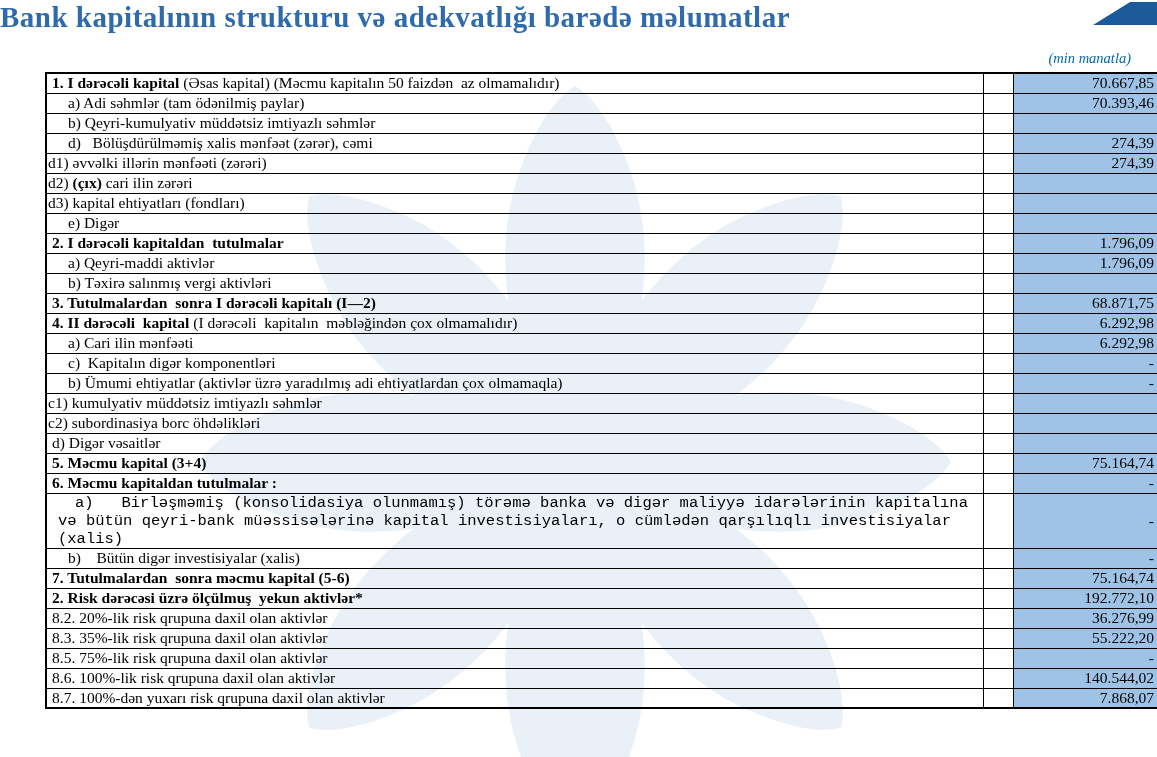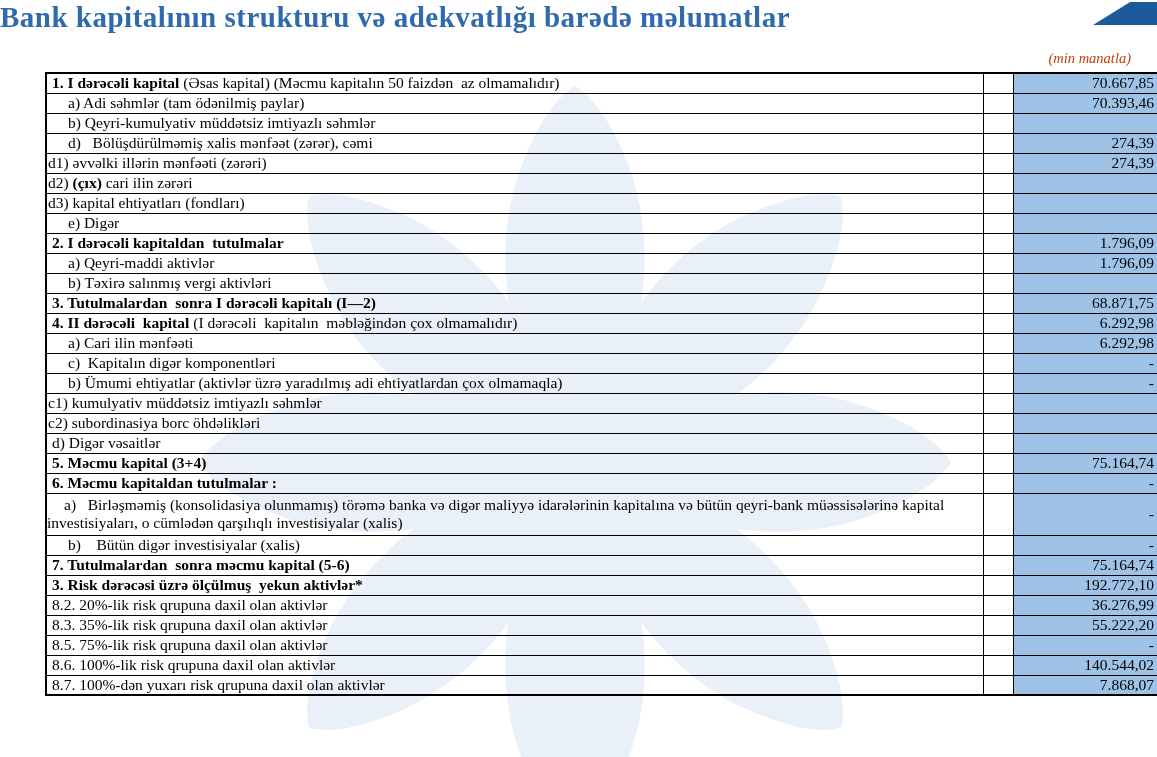--- a/index.html
+++ b/index.html
@@ -4,33 +4,33 @@
 <style>
   html,body{margin:0;padding:0;background:#ffffff;}
   body{width:1157px;height:757px;position:relative;overflow:hidden;
        font-family:"Liberation Serif","DejaVu Serif",serif;}
   .watermark{position:absolute;left:0;top:0;width:1157px;height:757px;z-index:0;}
   .page-title{position:absolute;top:1px;left:0;width:1157px;text-align:left;
               font-size:29px;font-weight:bold;color:#2f6aad;letter-spacing:.5px;z-index:2;margin:0;}
   .corner-triangle{position:absolute;top:2px;left:1093px;width:64px;height:23px;background:#1d5a9b;
                    clip-path:polygon(0 100%,100% 100%,100% 0,58% 0);z-index:2;}
   .units-note{position:absolute;top:50px;left:8px;width:1123px;text-align:right;
-              font-style:italic;font-size:14.5px;color:#c2410c;z-index:2;}
+              font-style:italic;font-size:14.5px;color:#0369a1;z-index:2;}
   table.capital-table{position:absolute;top:72px;left:16px;width:1123px;z-index:1;
                       border-collapse:collapse;table-layout:fixed;border:2px solid #000;margin-left:29px;}
   col.c-label{width:937px;} col.c-spacer{width:30px;} col.c-value{width:156px;}
   td{border:1.5px solid #000;font-size:15.5px;line-height:18px;color:#000;
      vertical-align:middle;padding-top:0;padding-bottom:0;}
   tr{height:20px;}
   tr.tall{height:42px;}
   td.label{white-space:pre-wrap;background:transparent;}
   td.label.ind0{padding-left:5px;}
   td.label.ind1{padding-left:21px;}
   td.label.ind2{}
-  td.label.hang{padding-left:0;text-indent:17px;}
+  td.label.hang{padding-left:11px;text-indent:17px;font-family:Liberation Mono, monospace;}
   td.label.hang{text-indent:17px each-line;} 
   td.spacer{background:transparent;}
   td.value{background:#9fc3e7;text-align:right;padding-right:14px;}
   .b{font-weight:bold;}
 </style>
 </head>
 <body>
 
 <svg class="watermark" viewBox="0 0 1157 757" aria-hidden="true">
   <g transform="translate(575,462)" fill="#eaf0f8">
@@ -172,21 +172,21 @@
         <td class="label ind1"><span>b)    Bütün digər investisiyalar (xalis)</span></td>
         <td class="spacer"></td>
         <td class="value">-</td>
       </tr>
       <tr>
         <td class="label ind0"><span class="b">7. Tutulmalardan  sonra məcmu kapital (5-6)</span></td>
         <td class="spacer"></td>
         <td class="value">75.164,74</td>
       </tr>
       <tr>
-        <td class="label ind0"><span class="b">3. Risk dərəcəsi üzrə ölçülmuş  yekun aktivlər*</span></td>
+        <td class="label ind0"><span class="b">2. Risk dərəcəsi üzrə ölçülmuş  yekun aktivlər*</span></td>
         <td class="spacer"></td>
         <td class="value">192.772,10</td>
       </tr>
       <tr>
         <td class="label ind0"><span>8.2. 20%-lik risk qrupuna daxil olan aktivlər</span></td>
         <td class="spacer"></td>
         <td class="value">36.276,99</td>
       </tr>
       <tr>
         <td class="label ind0"><span>8.3. 35%-lik risk qrupuna daxil olan aktivlər</span></td>

